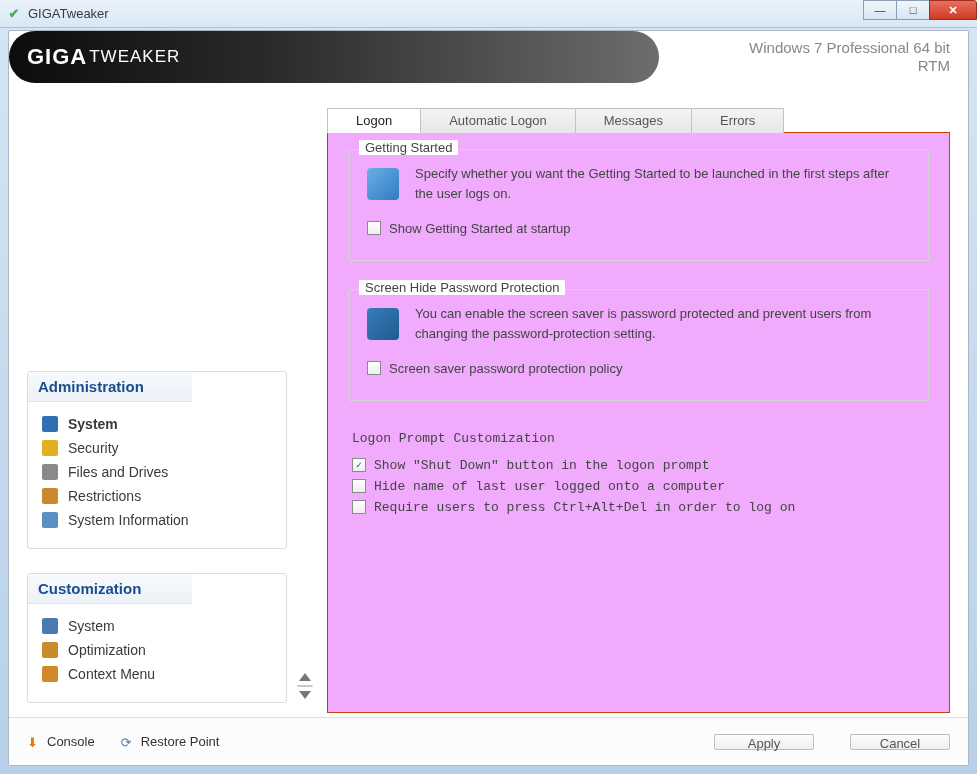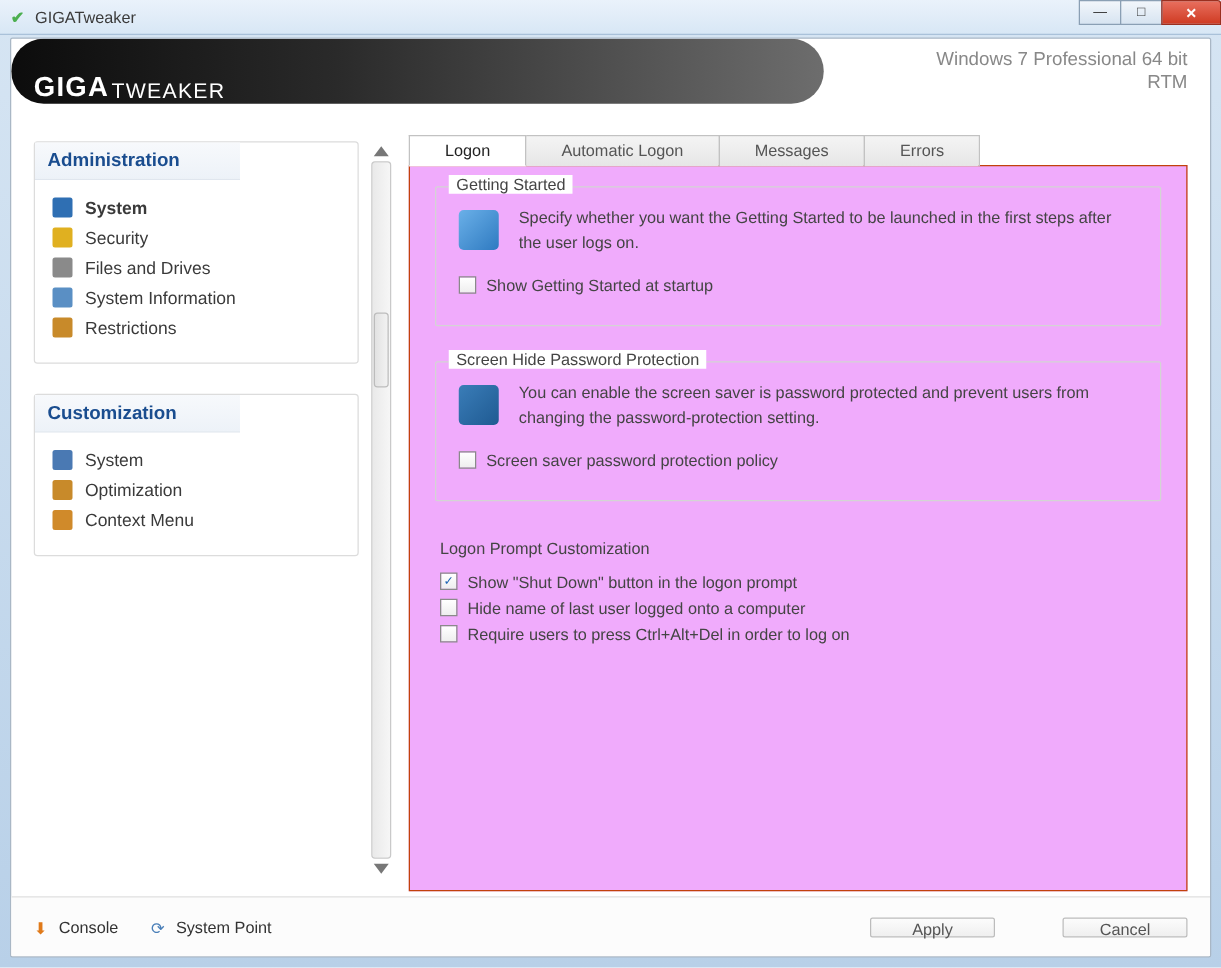--- a/index.html
+++ b/index.html
@@ -59,21 +59,21 @@
   .header {
     height: 52px;
     display: flex;
     align-items: center;
   }
   .header-dark {
     background: linear-gradient(to right, #0c0c0c 0%, #2a2a2a 40%, #6d6d6d 100%);
     color: #fff;
     flex: 0 0 650px;
     height: 100%;
-    display: flex; align-items: flex-end;
+    display: flex; align-items: center;
     padding-left: 18px;
     font-family: "Segoe UI Light","Segoe UI",sans-serif;
     border-radius: 26px;
   }
   .header-dark .big { font-size: 22px; font-weight: bold; letter-spacing: 1px; }
   .header-dark .small { font-size: 17px; font-weight: 300; letter-spacing: 1px; margin-left: 2px; font-variant: small-caps;}
   .header-right {
     flex: 1;
     text-align: right;
     padding-right: 18px;
@@ -84,20 +84,21 @@
   .content {
     position: absolute;
     top: 72px; bottom: 52px; left: 0; right: 0;
     display: flex;
   }
   .sidebar-col {
     width: 308px;
     padding: 10px 0 10px 18px;
     display: flex;
     gap: 6px;
+    align-items: flex-end;
   }
   .sidebar {
     flex: 1;
     display: flex;
     flex-direction: column;
     gap: 24px;
   }
   .sidebar-group {
     border: 1px solid #dcdcdc;
     border-radius: 3px;
@@ -208,21 +209,21 @@
     color:#444; margin: 6px 0;
     cursor: pointer;
   }
   .checkbox {
     width:14px; height:14px; border:1px solid #8a8a8a;
     background:linear-gradient(to bottom,#fff,#eee);
     display:inline-flex; align-items:center; justify-content:center;
     font-size:10px; color:#1a62b3;
   }
   .group-plain .group-title { position: static; background: none; padding: 0; margin-bottom: 12px; display:block;}
-  .group-plain { border: none; padding: 2px 4px; margin-bottom: 10px;}
+  .group-plain { border: none; padding: 2px 4px; margin-bottom: 10px; font-family: Liberation Mono, monospace;}
   
   .footer {
     position: absolute;
     left:0; right:0; bottom:0;
     height: 48px;
     border-top: 1px solid #e0e0e0;
     display:flex; align-items:center;
     padding: 0 18px;
     gap: 26px;
     background:#fcfcfc;
@@ -284,26 +285,26 @@
             </div>
             <div class="sidebar-item">
               <span class="sbi-icon" style="background: rgb(224, 176, 32);"></span>
               <span>Security</span>
             </div>
             <div class="sidebar-item">
               <span class="sbi-icon" style="background: rgb(138, 138, 138);"></span>
               <span>Files and Drives</span>
             </div>
             <div class="sidebar-item">
+              <span class="sbi-icon" style="background: rgb(200, 138, 42);"></span>
+              <span>Restrictions</span>
+            </div>
+            <div class="sidebar-item">
               <span class="sbi-icon" style="background: rgb(90, 143, 196);"></span>
               <span>System Information</span>
-            </div>
-            <div class="sidebar-item">
-              <span class="sbi-icon" style="background: rgb(200, 138, 42);"></span>
-              <span>Restrictions</span>
             </div>
           </div>
           <div class="sidebar-group">
             <div class="sidebar-group-title">Customization</div>
             <div class="sidebar-item">
               <span class="sbi-icon" style="background: rgb(74, 121, 179);"></span>
               <span>System</span>
             </div>
             <div class="sidebar-item">
               <span class="sbi-icon" style="background: rgb(200, 138, 42);"></span>
@@ -377,20 +378,20 @@
     </div>
   </div>
 
   <div class="footer">
     <div class="link">
       <span class="ico-sm" style="color:#e07a1a">⬇</span>
       <span>Console</span>
     </div>
     <div class="link">
       <span class="ico-sm" style="color:#4a7fb8">⟳</span>
-      <span>System Point</span>
+      <span>Restore Point</span>
     </div>
     <div class="spacer"></div>
     <button class="btn">Apply</button>
-    <button class="btn" style="margin-left:28px">Cancel</button>
+    <button class="btn" style="margin-left:10px">Cancel</button>
   </div>
 
 </div>
 
 </body></html>

